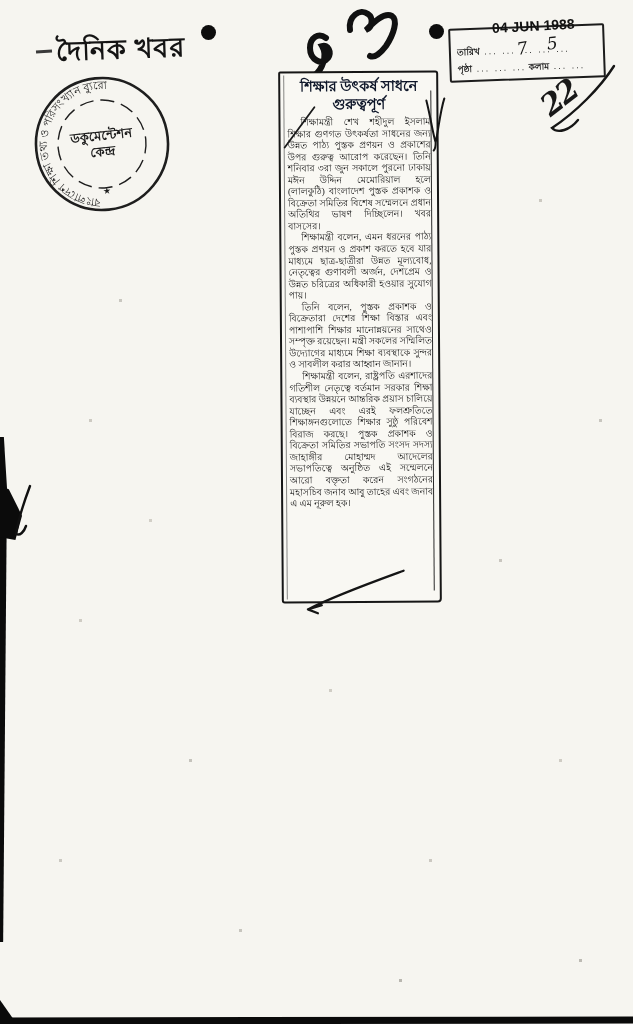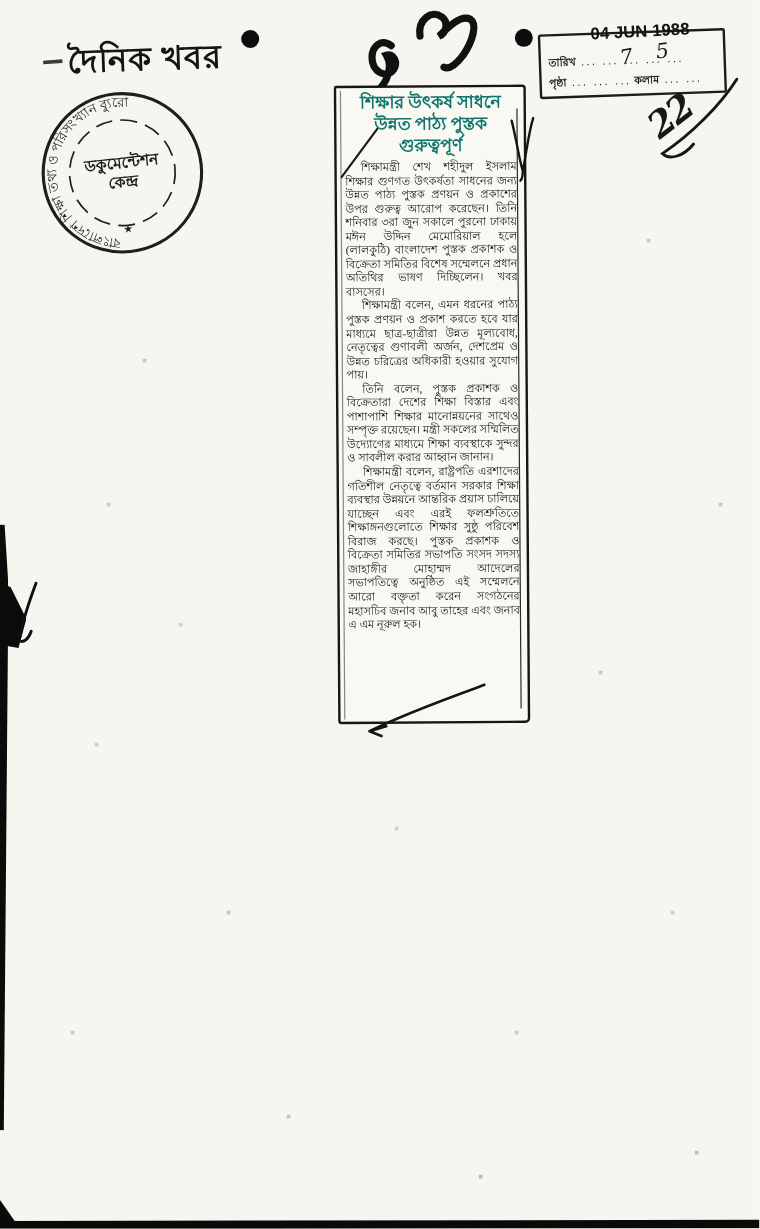--- a/index.html
+++ b/index.html
@@ -70,21 +70,21 @@
     border:2px solid #161616;border-radius:2px 3px 4px 3px;
     transform:rotate(-0.4deg);
     box-sizing:border-box;
     padding:4px 6px 6px 7px;
   }
   .col-rule{position:absolute;background:#2a2a2a;width:1px;}
   .col-rule.right{right:5px;top:18px;bottom:10px;}
   .col-rule.left{left:3px;top:2px;bottom:2px;opacity:.55;}
   .clip-headline{
     text-align:center;font-weight:bold;
-    font-size:14.5px;line-height:18px;color:#0f766e;
+    font-size:14.5px;line-height:18px;color:#0f172a;
   }
   .clip-body{
     margin-top:4px;
     font-size:9.3px;line-height:11.55px;
     text-align:justify;color:#141414;
   }
   .clip-body p{margin:0;text-indent:13px;}
   .headline-slash{position:absolute;left:0px;top:30px;width:40px;height:48px;}
   .vee-mark{position:absolute;right:-12px;top:22px;width:26px;height:58px;}
   .bottom-swoosh{position:absolute;left:8px;bottom:-16px;width:120px;height:52px;}
@@ -171,21 +171,20 @@
   <svg class="swoosh22" viewBox="0 0 100 92">
     <path d="M86,10 C72,32 48,56 24,72 C30,78 42,74 50,64" fill="none" stroke="#161616" stroke-width="2.4" stroke-linecap="round"></path>
   </svg>
 
   <div class="clipping">
     <div class="col-rule left"></div>
     <div class="col-rule right"></div>
 
     <div class="clip-headline">
       <div>শিক্ষার উৎকর্ষ সাধনে</div>
-      <div>উন্নত পাঠ্য পুস্তক</div>
       <div>গুরুত্বপূর্ণ</div>
     </div>
 
     <svg class="headline-slash" viewBox="0 0 40 48">
       <path d="M34,4 L4,44" fill="none" stroke="#1a1a1a" stroke-width="1.8" stroke-linecap="round"></path>
     </svg>
     <svg class="vee-mark" viewBox="0 0 26 58">
       <path d="M4,6 C8,22 10,38 13,48 C16,34 18,16 22,4 M13,48 C13,52 12,55 11,56" fill="none" stroke="#151515" stroke-width="2" stroke-linecap="round"></path>
     </svg>
 

